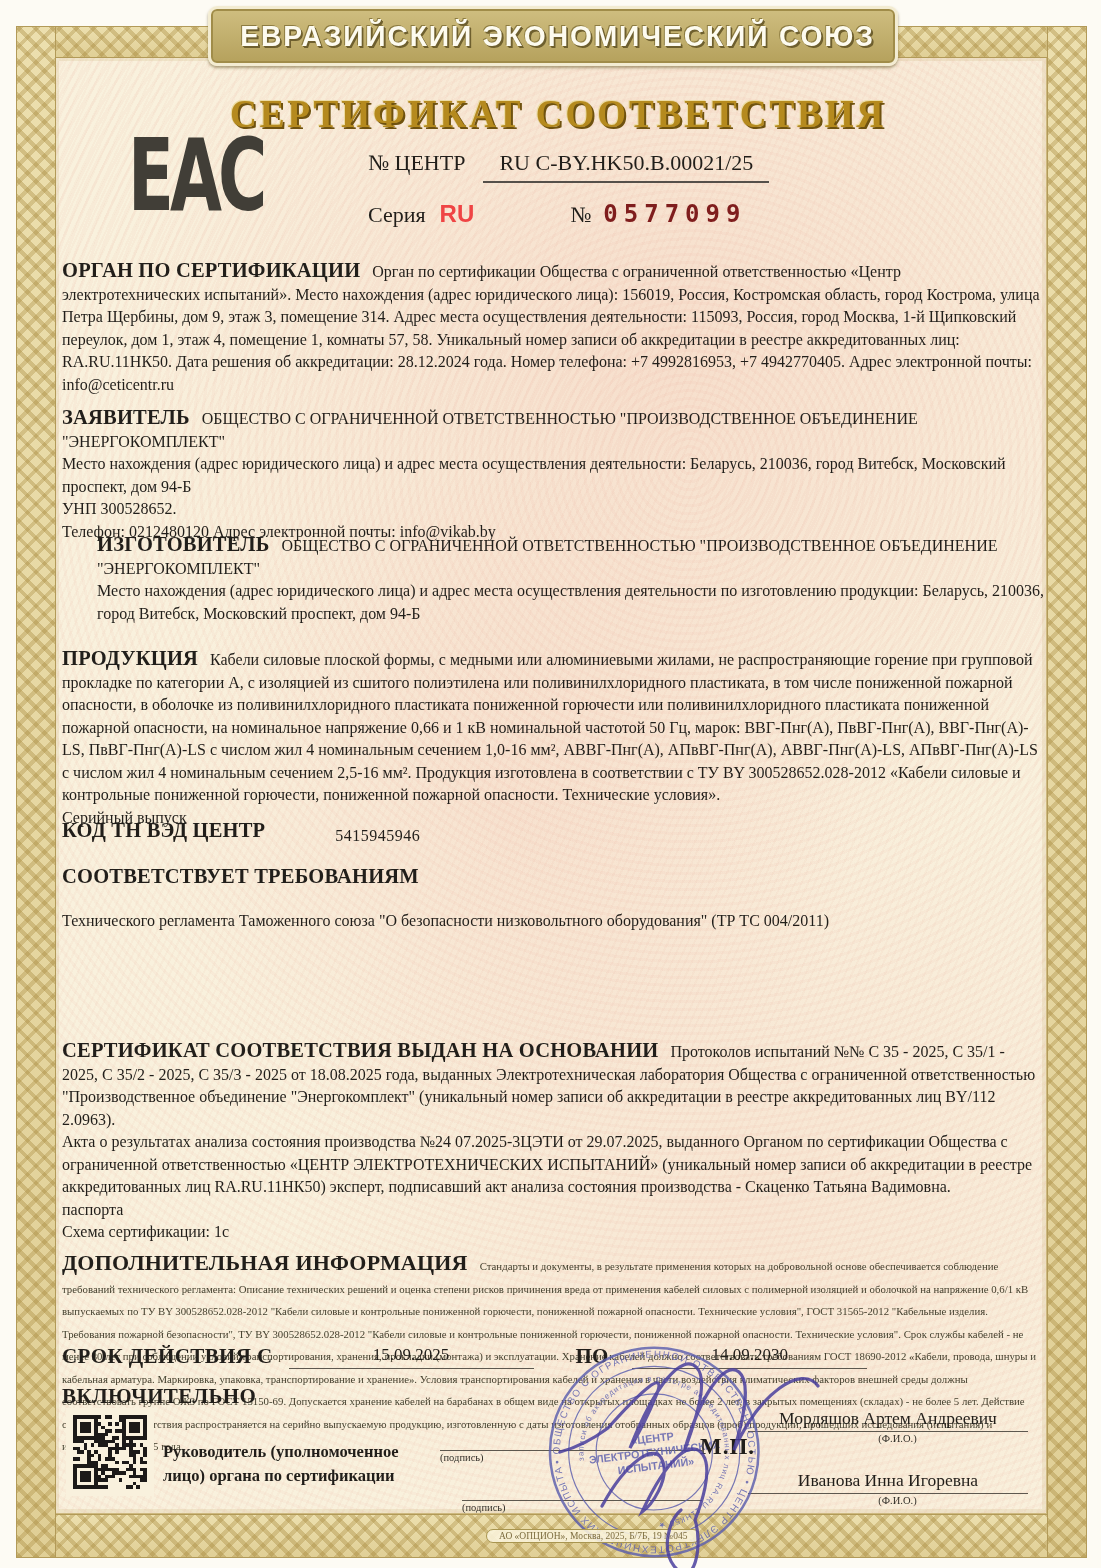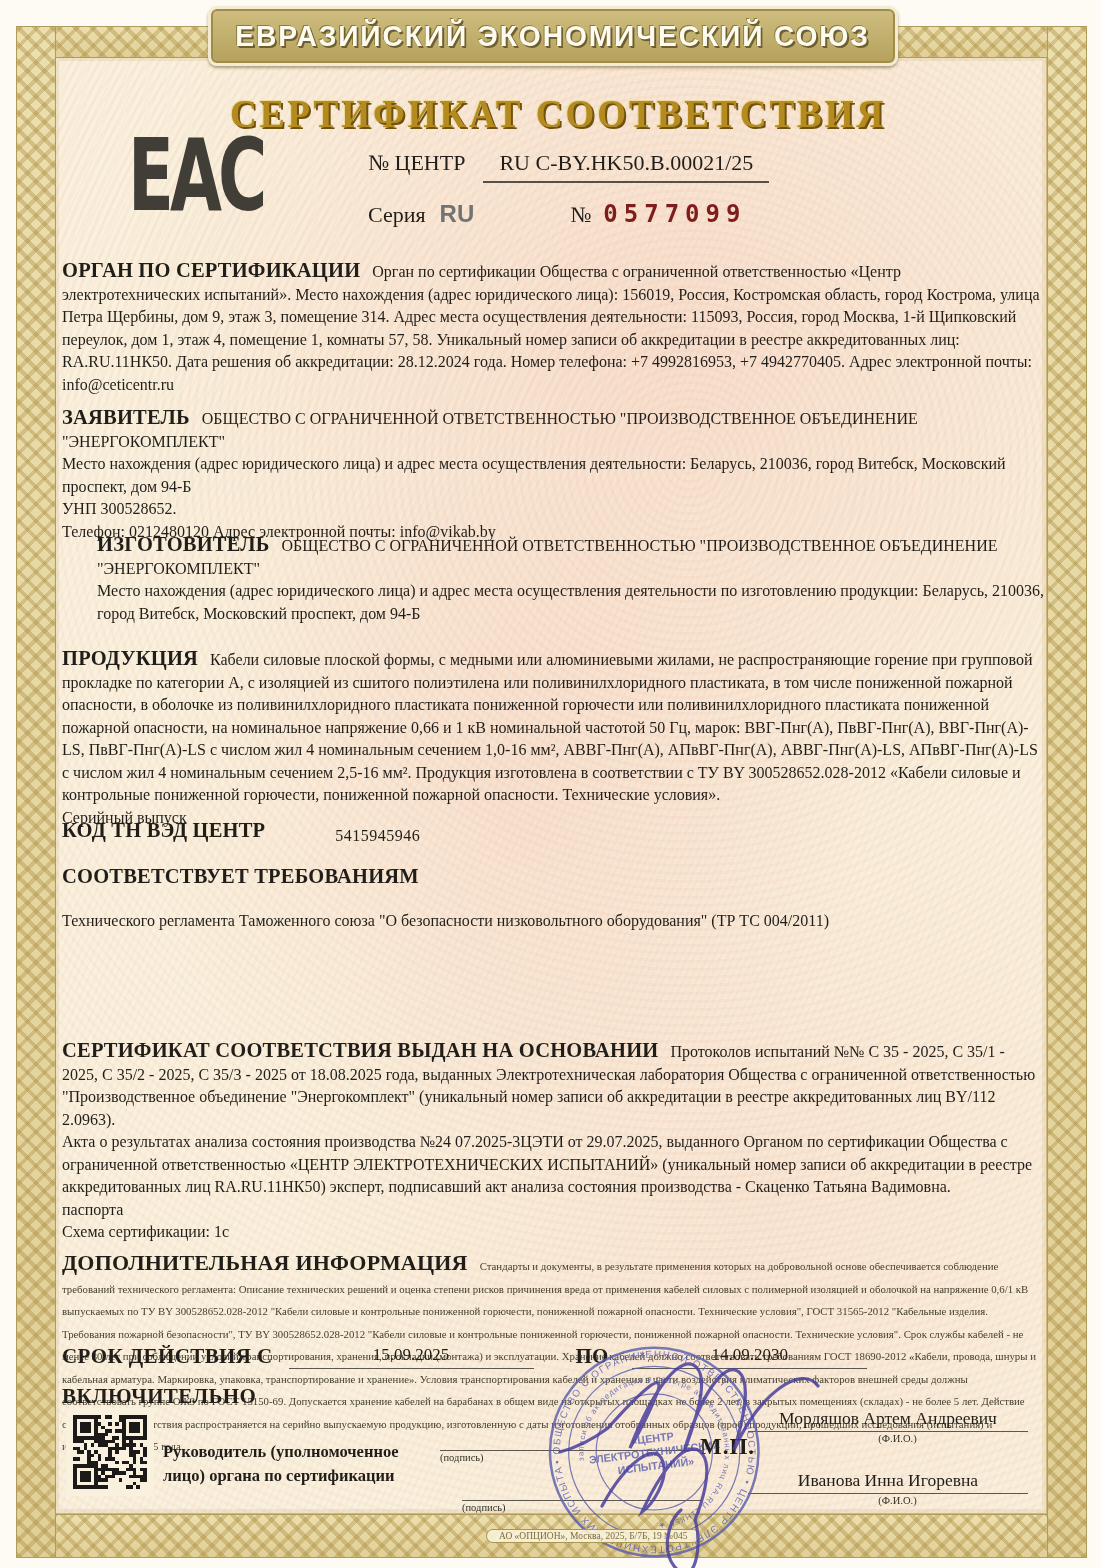--- a/index.html
+++ b/index.html
@@ -32,21 +32,21 @@
       #f9f1dd;
     box-shadow: inset 0 0 0 1px #cdb87f, inset 0 0 0 5px rgba(205,184,127,.22);
   }
 
   
   #banner{
     position:absolute;left:208px;top:6px;width:684px;height:54px;z-index:6;
     background:linear-gradient(#cfbe80,#b5a15c);
     border:3px solid #f3ecd2;border-radius:9px;
     box-shadow:0 2px 3px rgba(110,92,45,.55), inset 0 0 0 2px #a08c49;
-    display:flex;align-items:center;justify-content:center;
+    display:flex;align-items:center;justify-content:flex-end;
   }
   #banner .txt{
     font-family:"Liberation Sans",sans-serif;font-weight:bold;font-size:30px;letter-spacing:2px;
     color:#fdfbef;transform:scaleX(.94);white-space:nowrap;
     text-shadow:2px 2px 0 #6e5f2e, 1px 1px 0 #6e5f2e, -1px -1px 0 #8d7c41;
   }
   #eac-logo{
     position:absolute;left:128px;top:126px;z-index:5;
     font-family:"DejaVu Sans",sans-serif;font-weight:bold;font-size:84px;line-height:1;
     color:#413e37;letter-spacing:-5px;transform:scale(.80,1.18);transform-origin:left top;
@@ -55,21 +55,21 @@
     position:absolute;left:230px;top:92px;width:640px;z-index:5;text-align:center;
     font-weight:bold;font-size:37px;letter-spacing:3px;color:#b58a1e;transform:scaleY(1.06);
     text-shadow:2px 2px 0 #6f520f, -1px -1px 0 #ecdca4, 0 0 1px #8a6812;
     white-space:nowrap;
   }
   #cert-no-row{position:absolute;left:368px;top:150px;z-index:5;display:flex;align-items:baseline;}
   #cert-no-row .lbl{font-size:22px;}
   #cert-no-row .val{font-size:22px;margin-left:18px;padding:0 16px 5px 16px;border-bottom:2px solid #55504a;}
   #series-row{position:absolute;left:368px;top:200px;z-index:5;display:flex;align-items:baseline;}
   #series-row .lbl{font-size:22px;}
-  #series-row .ru{font-weight:bold;font-size:24px;color:#737373;margin-left:14px;font-family:"Liberation Sans",sans-serif;}
+  #series-row .ru{font-weight:bold;font-size:24px;color:#ef4444;margin-left:14px;font-family:"Liberation Sans",sans-serif;}
   #series-row .no{font-size:22px;margin-left:96px;}
   #series-row .num{font-family:"DejaVu Sans Mono",monospace;font-weight:bold;font-size:24px;color:#7f1d1d;letter-spacing:6px;margin-left:12px;}
 
   
   .sec{position:absolute;left:62px;width:978px;z-index:5;font-size:16px;line-height:22.5px;}
   .sec .h{font-weight:bold;font-size:20.5px;letter-spacing:.2px;margin-right:12px;}
   .pre{white-space:pre-line;}
   #sec-org{top:243px;}
   #sec-applicant{top:390px;}
   #sec-manufacturer{top:517px;margin-left:35px;}

